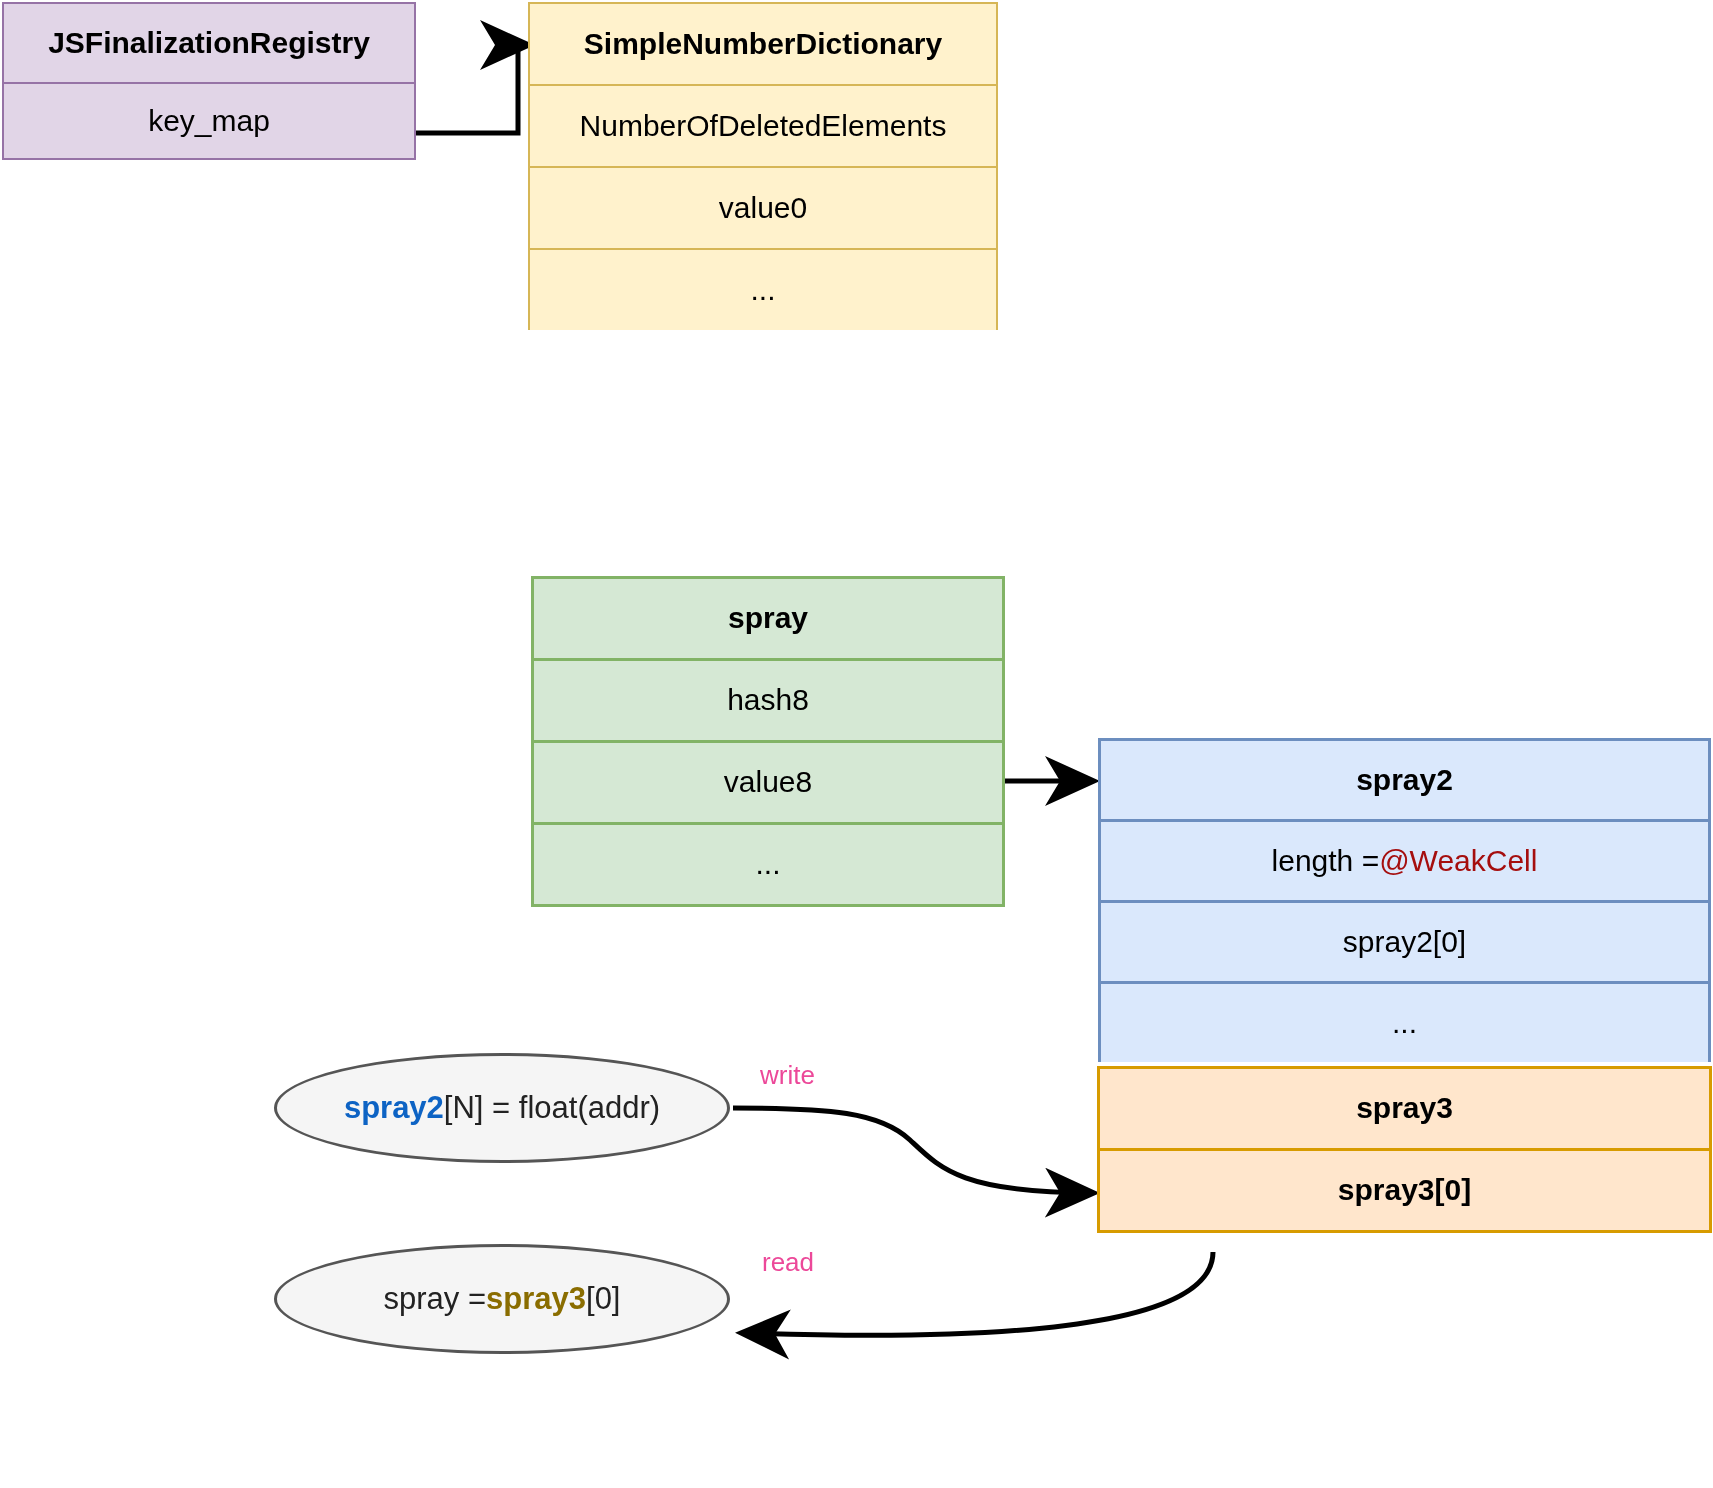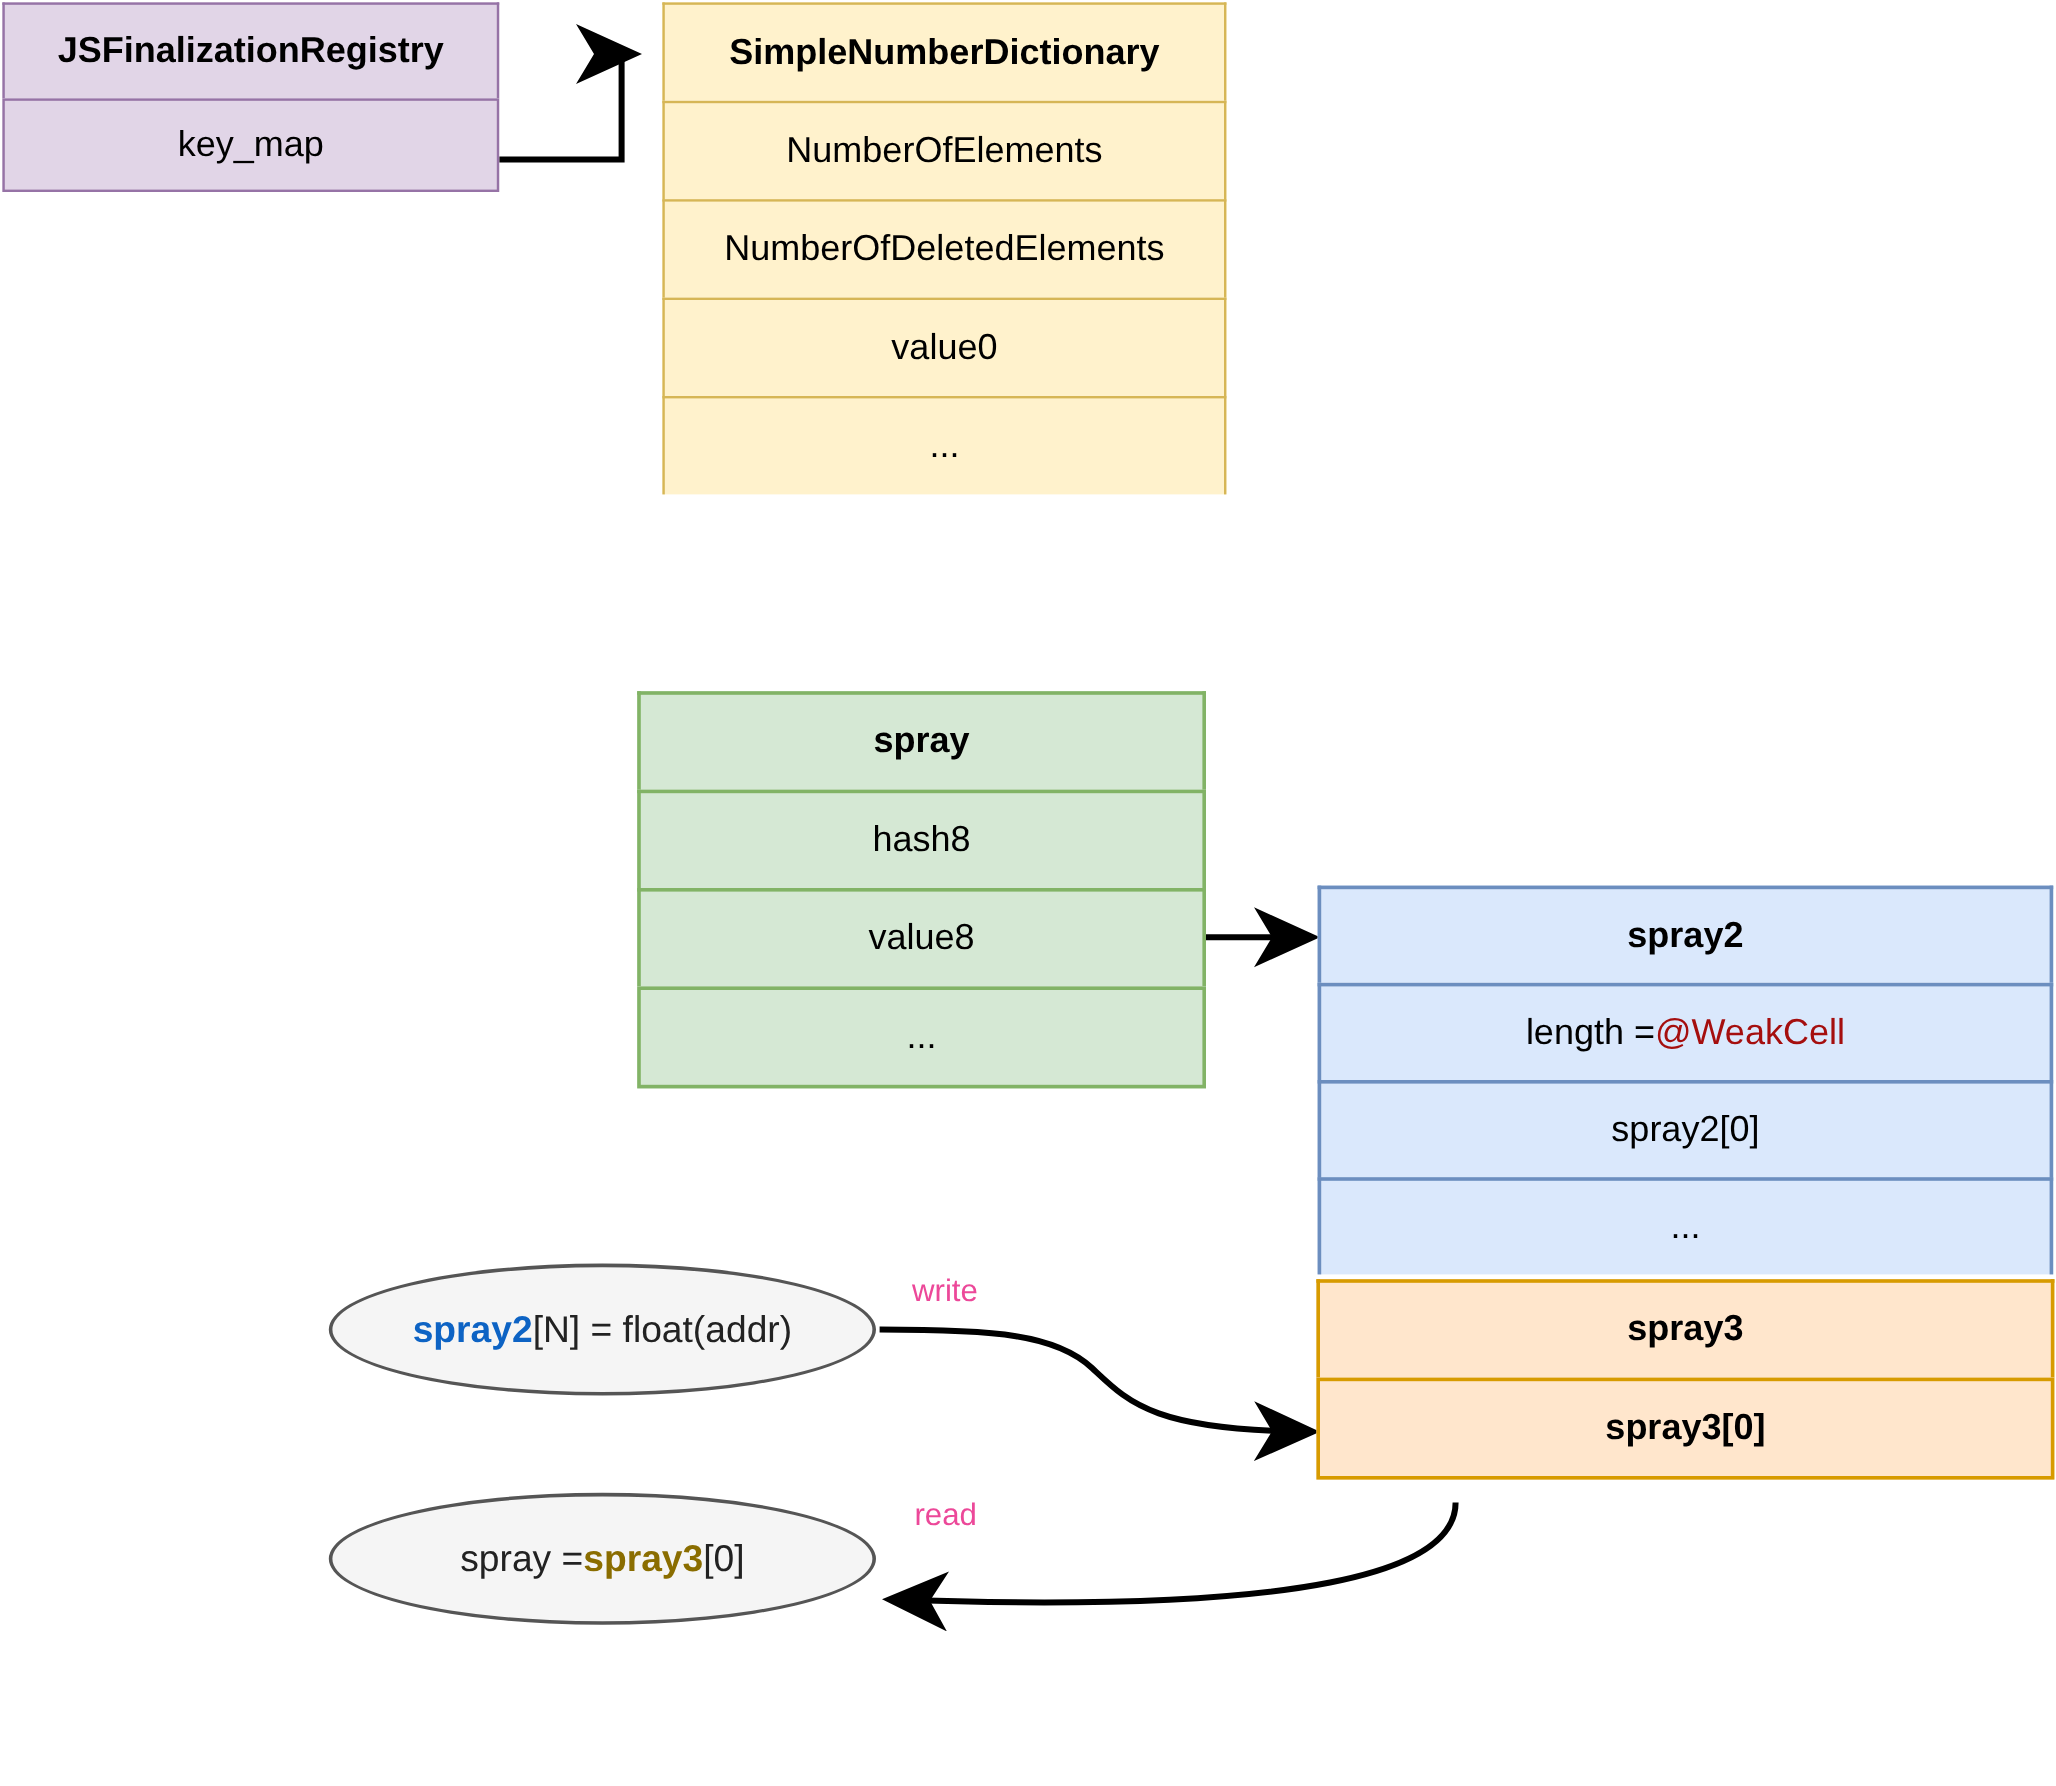--- a/index.html
+++ b/index.html
@@ -43,21 +43,21 @@
   .node-purple { left: 2px; top: 2px; width: 414px; }
   .node-purple .row {
     background: #e1d5e7;
     border: 2px solid #9673a6;
     border-bottom-width: 0;
     height: 80px;
   }
   .node-purple .row:last-child { border-bottom-width: 2px; height: 78px; }
 
   
-  .node-yellow { left: 552px; top: 2px; width: 470px; }
+  .node-yellow { left: 528px; top: 2px; width: 470px; }
   .node-yellow .row {
     background: #fff2cc;
     border: 2px solid #d6b656;
     border-bottom-width: 0;
     height: 82px;
   }
 
   
   .node-green { left: 531px; top: 576px; width: 474px; }
   .node-green .row {
@@ -147,21 +147,20 @@
     <path d="M 1213 1252 C 1213 1310 1090 1345 745 1333" fill="none" stroke="#000000" stroke-width="5" marker-end="url(#arrow)"></path>
   </svg>
 
   <div class="node node-purple">
     <div class="row title">JSFinalizationRegistry</div>
     <div class="row">key_map</div>
   </div>
 
   <div class="node node-yellow">
     <div class="row title">SimpleNumberDictionary</div>
-    <div class="row">NumberOfElements</div>
     <div class="row">NumberOfDeletedElements</div>
     <div class="row">value0</div>
     <div class="row">...</div>
   </div>
 
   <div class="node node-green">
     <div class="row title">spray</div>
     <div class="row">hash8</div>
     <div class="row">value8</div>
     <div class="row">...</div>

